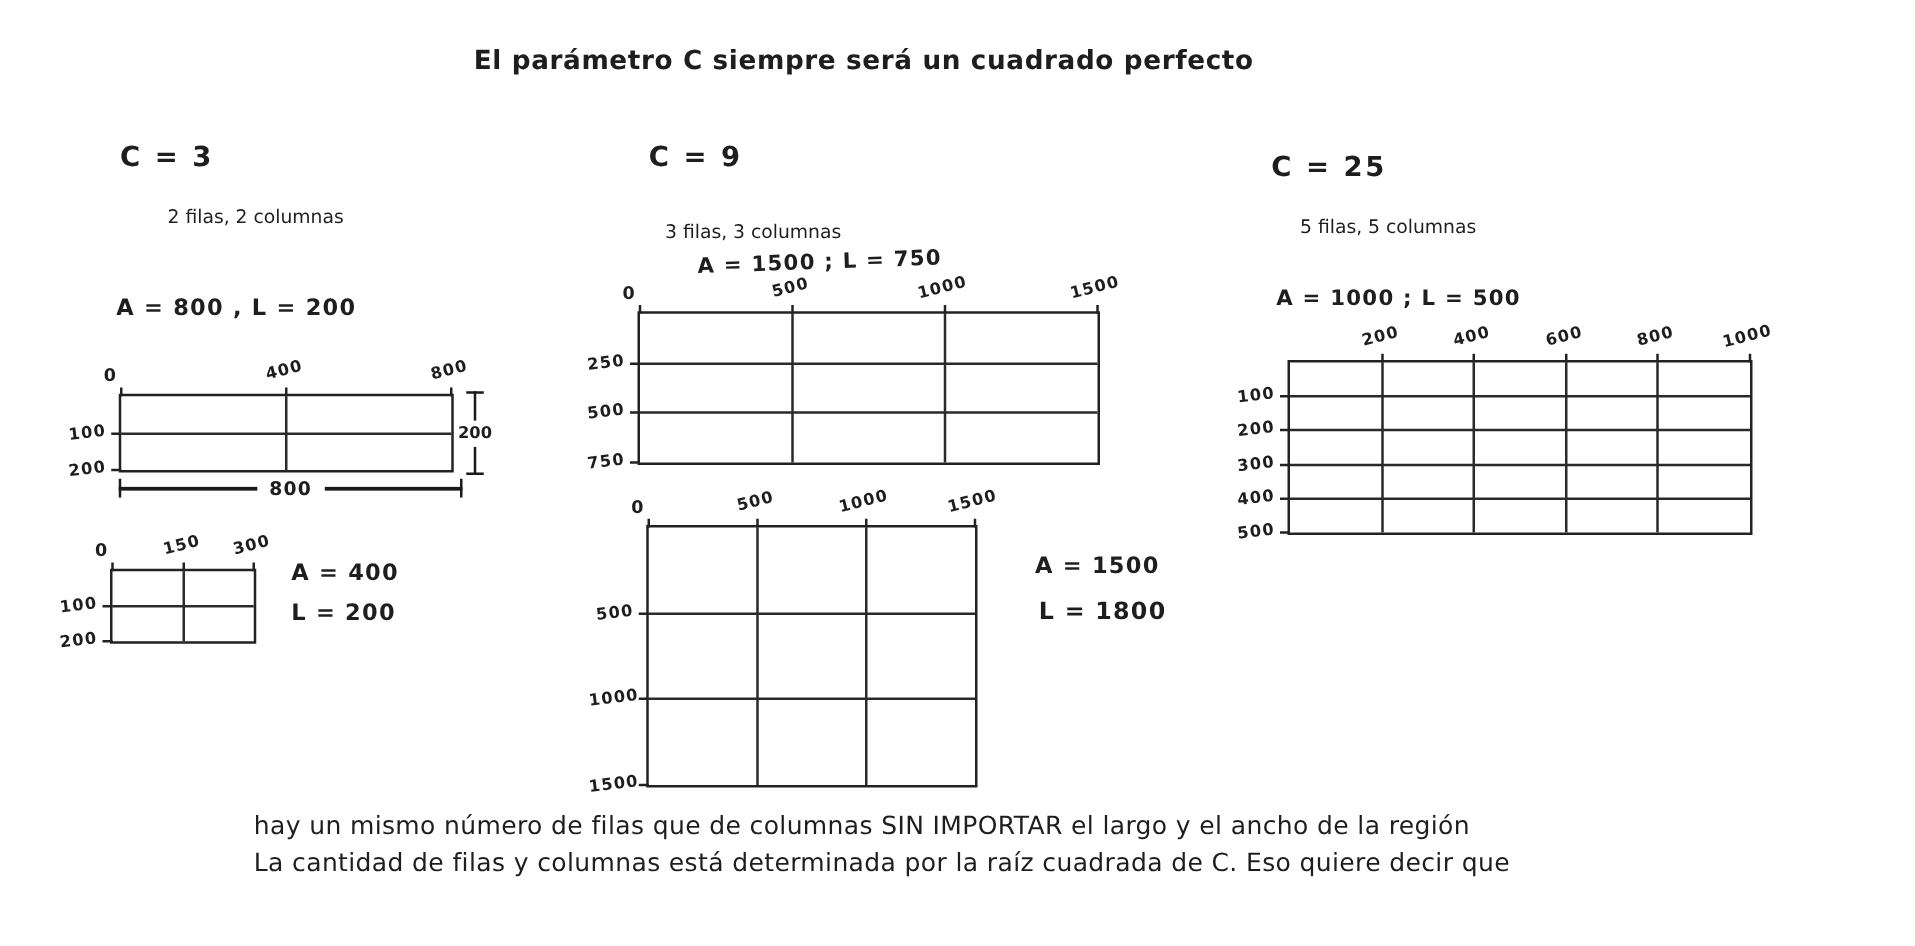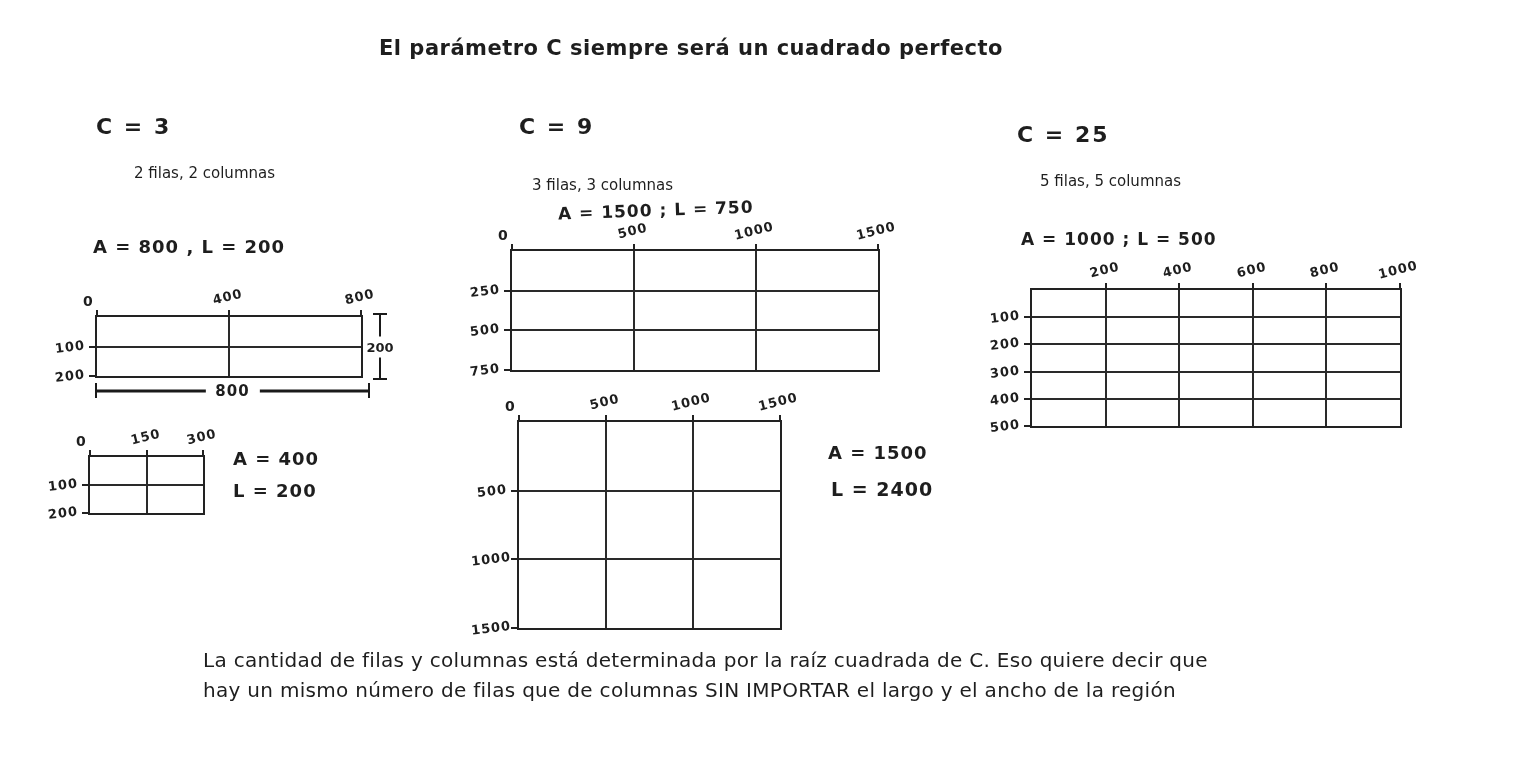--- a/index.html
+++ b/index.html
@@ -160,21 +160,21 @@
       <div class="xtickmark" style="left: 100%;"></div>
       <div class="xticklabel" style="left: 100%;">1500</div>
       <div class="ytickmark" style="top: 33.3333%;"></div>
       <div class="yticklabel" style="top: 33.3333%;">500</div>
       <div class="ytickmark" style="top: 66.6667%;"></div>
       <div class="yticklabel" style="top: 66.6667%;">1000</div>
       <div class="ytickmark" style="top: 100%;"></div>
       <div class="yticklabel" style="top: 100%;">1500</div>
     </div>
   <div class="txt params c9-ann-a">A = 1500</div>
-  <div class="txt params c9-ann-l">L = 2400</div>
+  <div class="txt params c9-ann-l">L = 1800</div>
 
   <div class="txt heading c25-heading">C = 25</div>
   <div class="txt subtitle c25-subtitle">5 filas, 5 columnas</div>
   <div class="txt params c25-params">A = 1000  ;   L = 500</div>
 
   <div class="grid c25-grid">
       <div class="vline" style="left: 20%;"></div>
       <div class="vline" style="left: 40%;"></div>
       <div class="vline" style="left: 60%;"></div>
       <div class="vline" style="left: 80%;"></div>
@@ -198,17 +198,17 @@
       <div class="yticklabel" style="top: 40%;">200</div>
       <div class="ytickmark" style="top: 60%;"></div>
       <div class="yticklabel" style="top: 60%;">300</div>
       <div class="ytickmark" style="top: 80%;"></div>
       <div class="yticklabel" style="top: 80%;">400</div>
       <div class="ytickmark" style="top: 100%;"></div>
       <div class="yticklabel" style="top: 100%;">500</div>
     </div>
 
   <div class="footer">
+    <div>hay un mismo número de filas que de columnas SIN IMPORTAR el largo y el ancho de la región</div>
     <div>La cantidad de filas y columnas está determinada por la raíz cuadrada de C. Eso quiere decir que</div>
-    <div>hay un mismo número de filas que de columnas SIN IMPORTAR el largo y el ancho de la región</div>
   </div>
 
 </div>
 
 </body></html>

